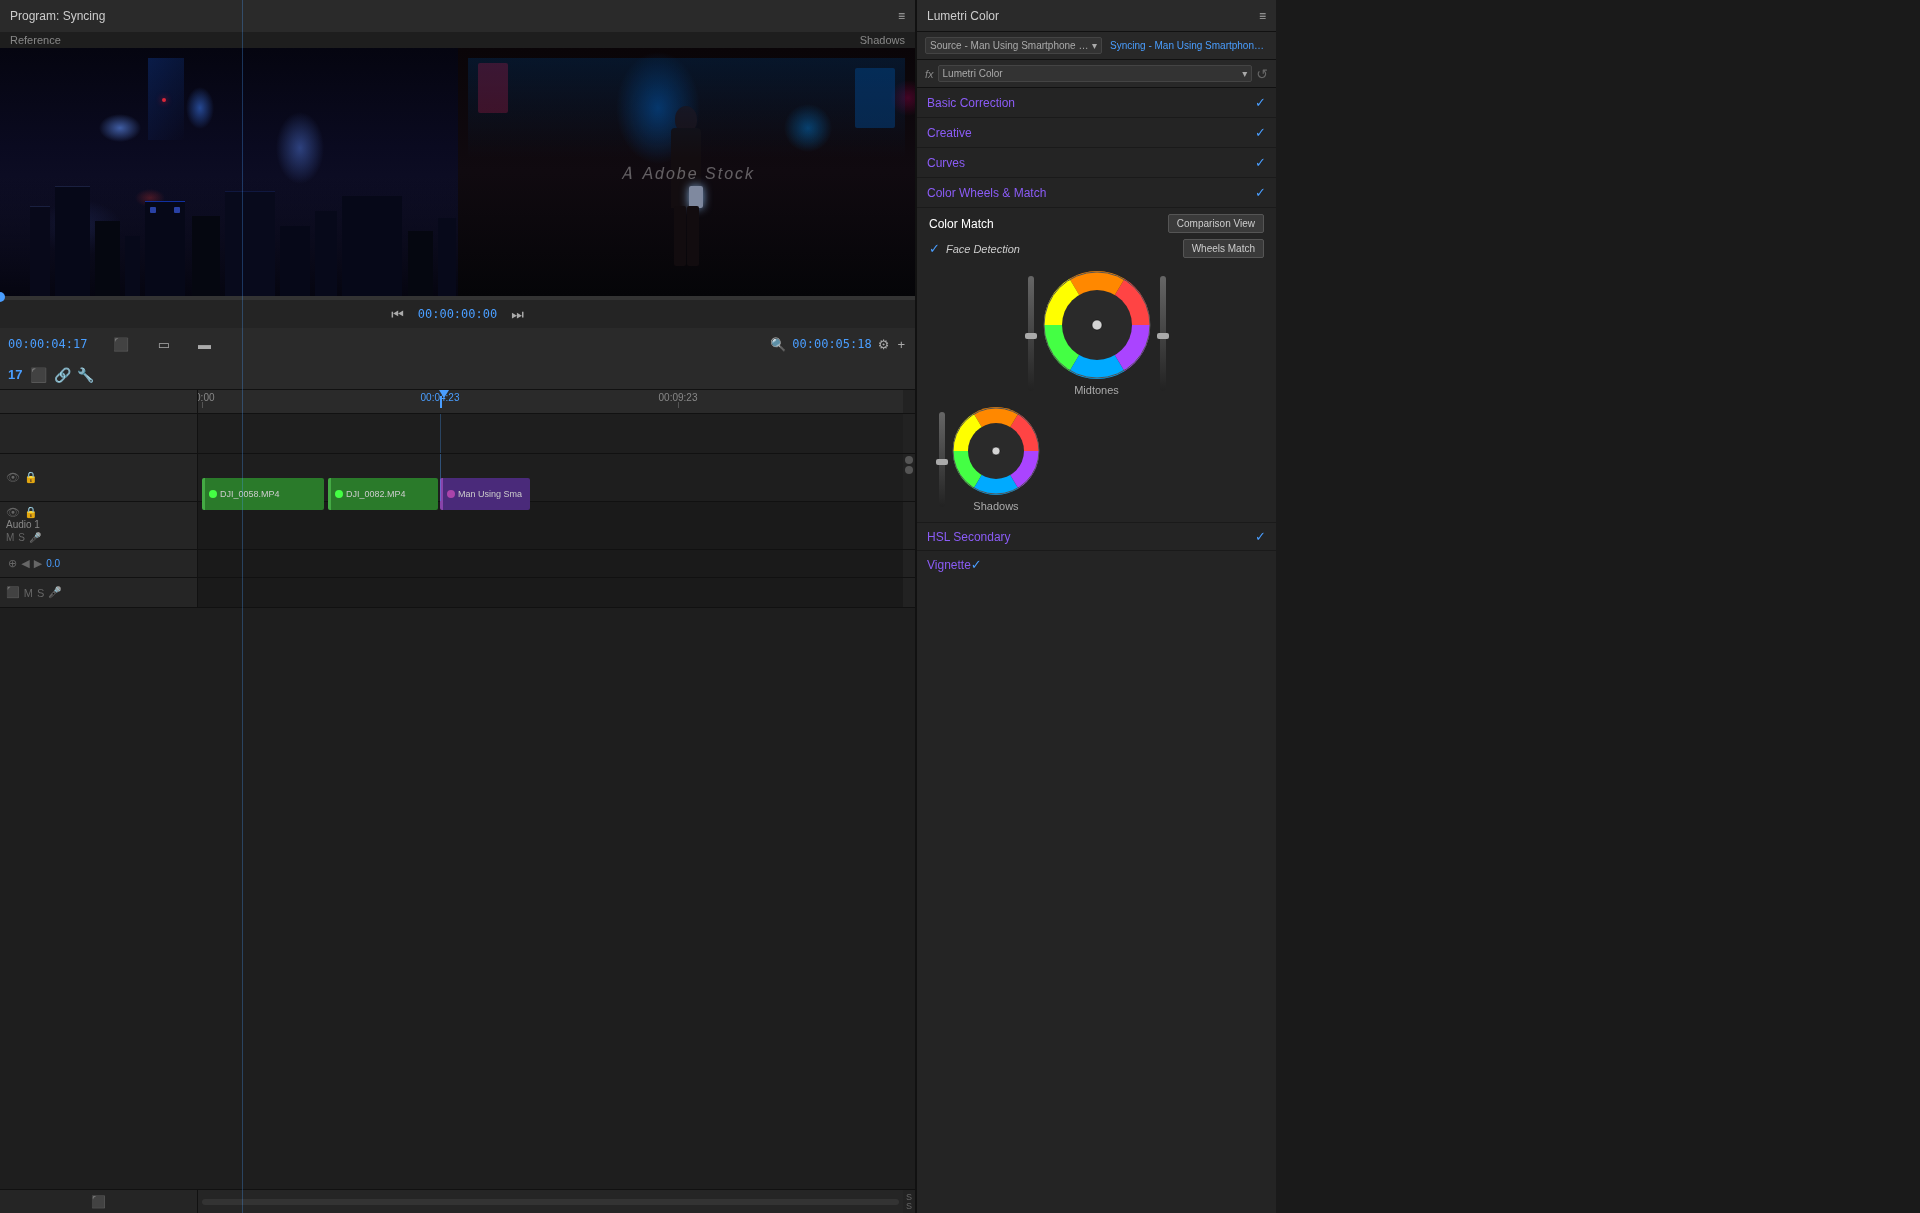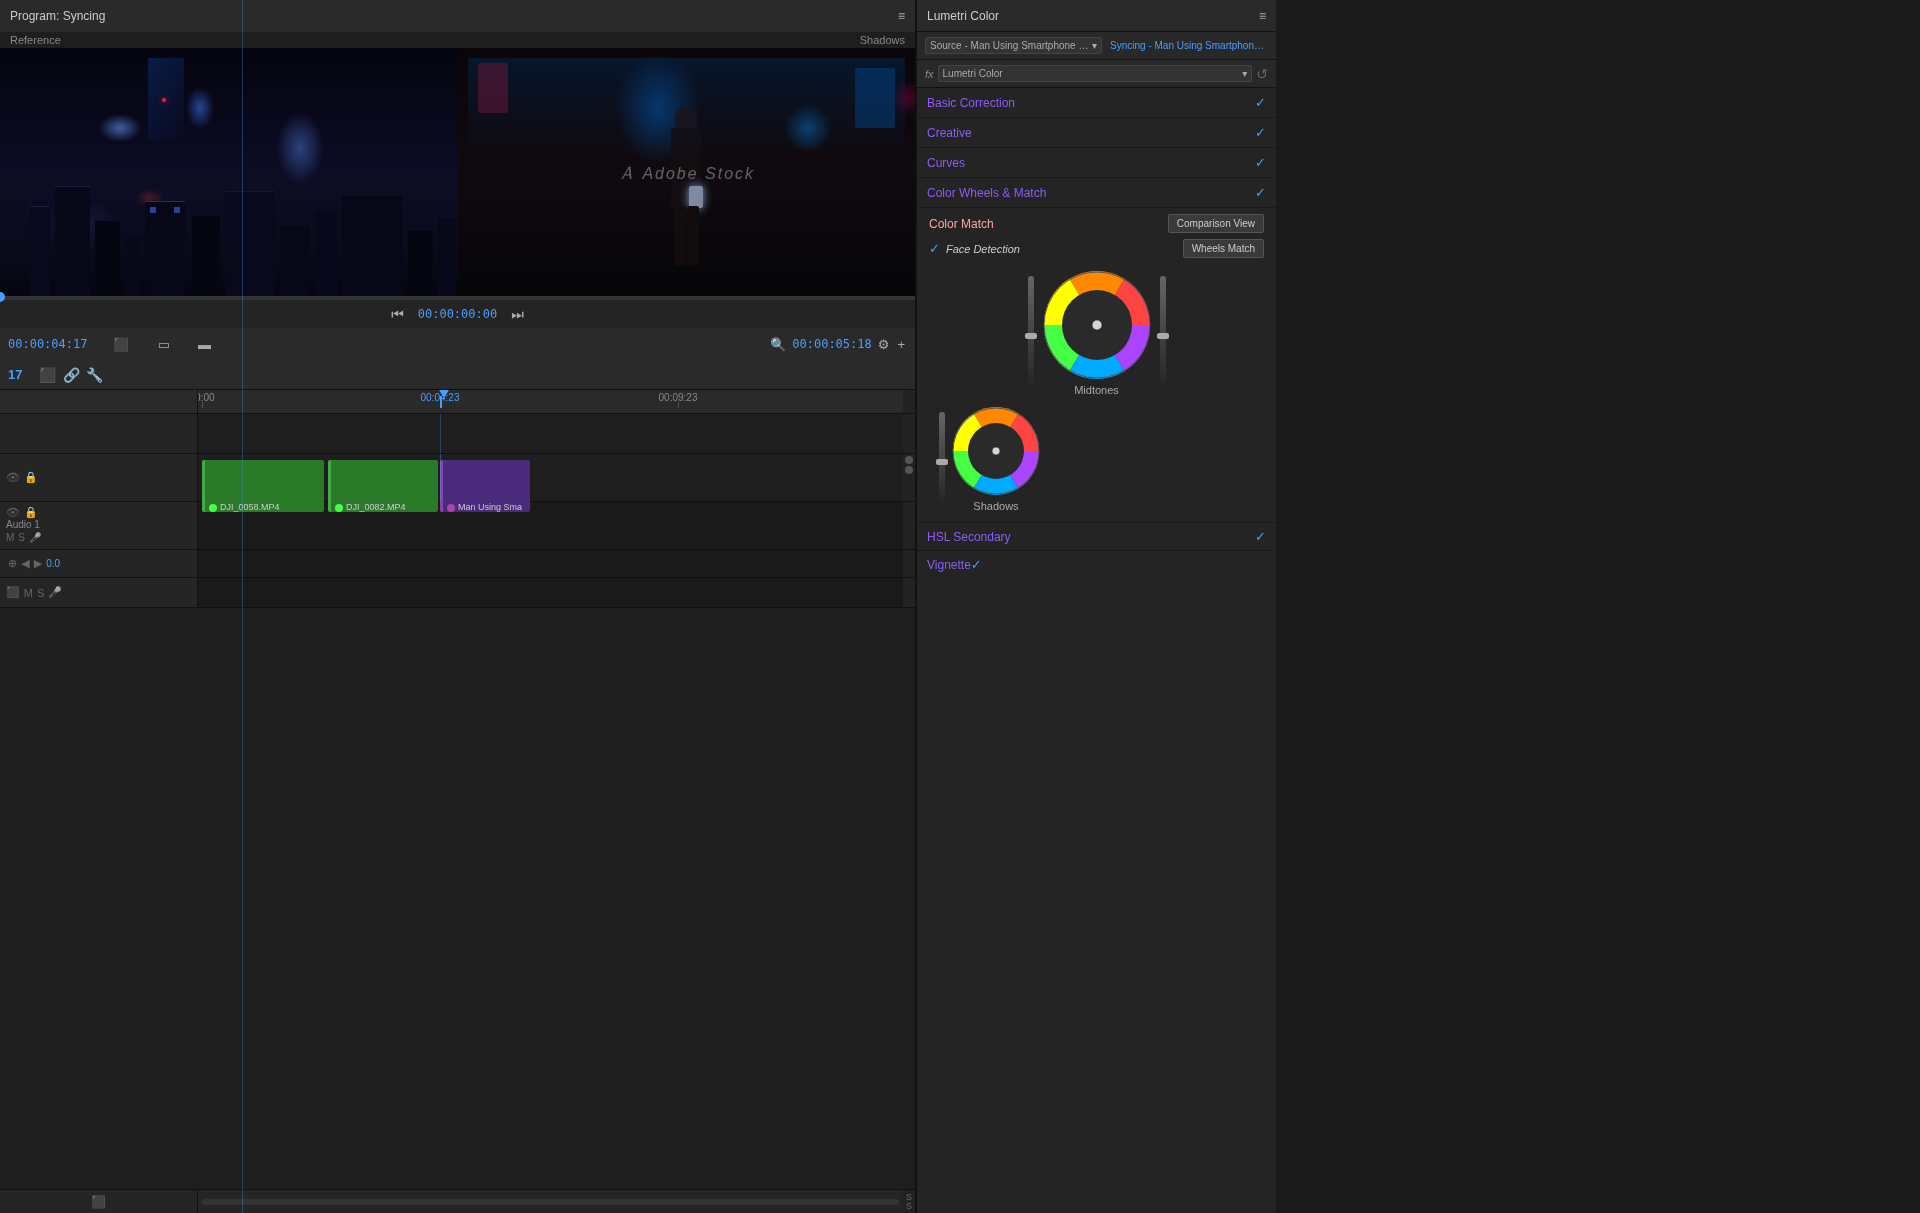--- a/index.html
+++ b/index.html
@@ -202,21 +202,21 @@
       flex-direction: column;
       min-height: 0;
     }
 
     .timeline-header-bar {
       display: flex;
       align-items: center;
       background: #2a2a2a;
       height: 30px;
       padding: 0 8px;
-      gap: 17px;
+      gap: 8px;
       border-bottom: 1px solid #111;
     }
 
     .seq-number {
       color: #4a9eff;
       font-size: 13px;
       font-weight: bold;
     }
 
     .timeline-tools {
@@ -261,25 +261,25 @@
     .track-clips-cell {
       flex: 1;
       background: #1e1e1e;
       position: relative;
       display: flex;
       align-items: center;
     }
 
     .clip-block {
       position: absolute;
-      height: 52px;
-      top: 6px;
+      height: 32px;
+      top: 24px;
       border-radius: 2px;
       display: flex;
-      align-items: flex-end;
+      align-items: center;
       padding: 0 4px;
       overflow: hidden;
       font-size: 9px;
       white-space: nowrap;
     }
 
     .clip-dji1 {
       left: 4px;
       width: 122px;
       background: #2a7a2a;
@@ -456,21 +456,21 @@
     }
 
     .color-match-row {
       display: flex;
       align-items: center;
       justify-content: space-between;
       margin-bottom: 6px;
     }
 
     .color-match-label {
-      color: #fca5a5;
+      color: #ffffff;
       font-size: 12px;
     }
 
     .match-btn {
       background: #3a3a3a;
       border: 1px solid #555;
       color: #ccc;
       font-size: 10px;
       padding: 3px 8px;
       border-radius: 2px;

